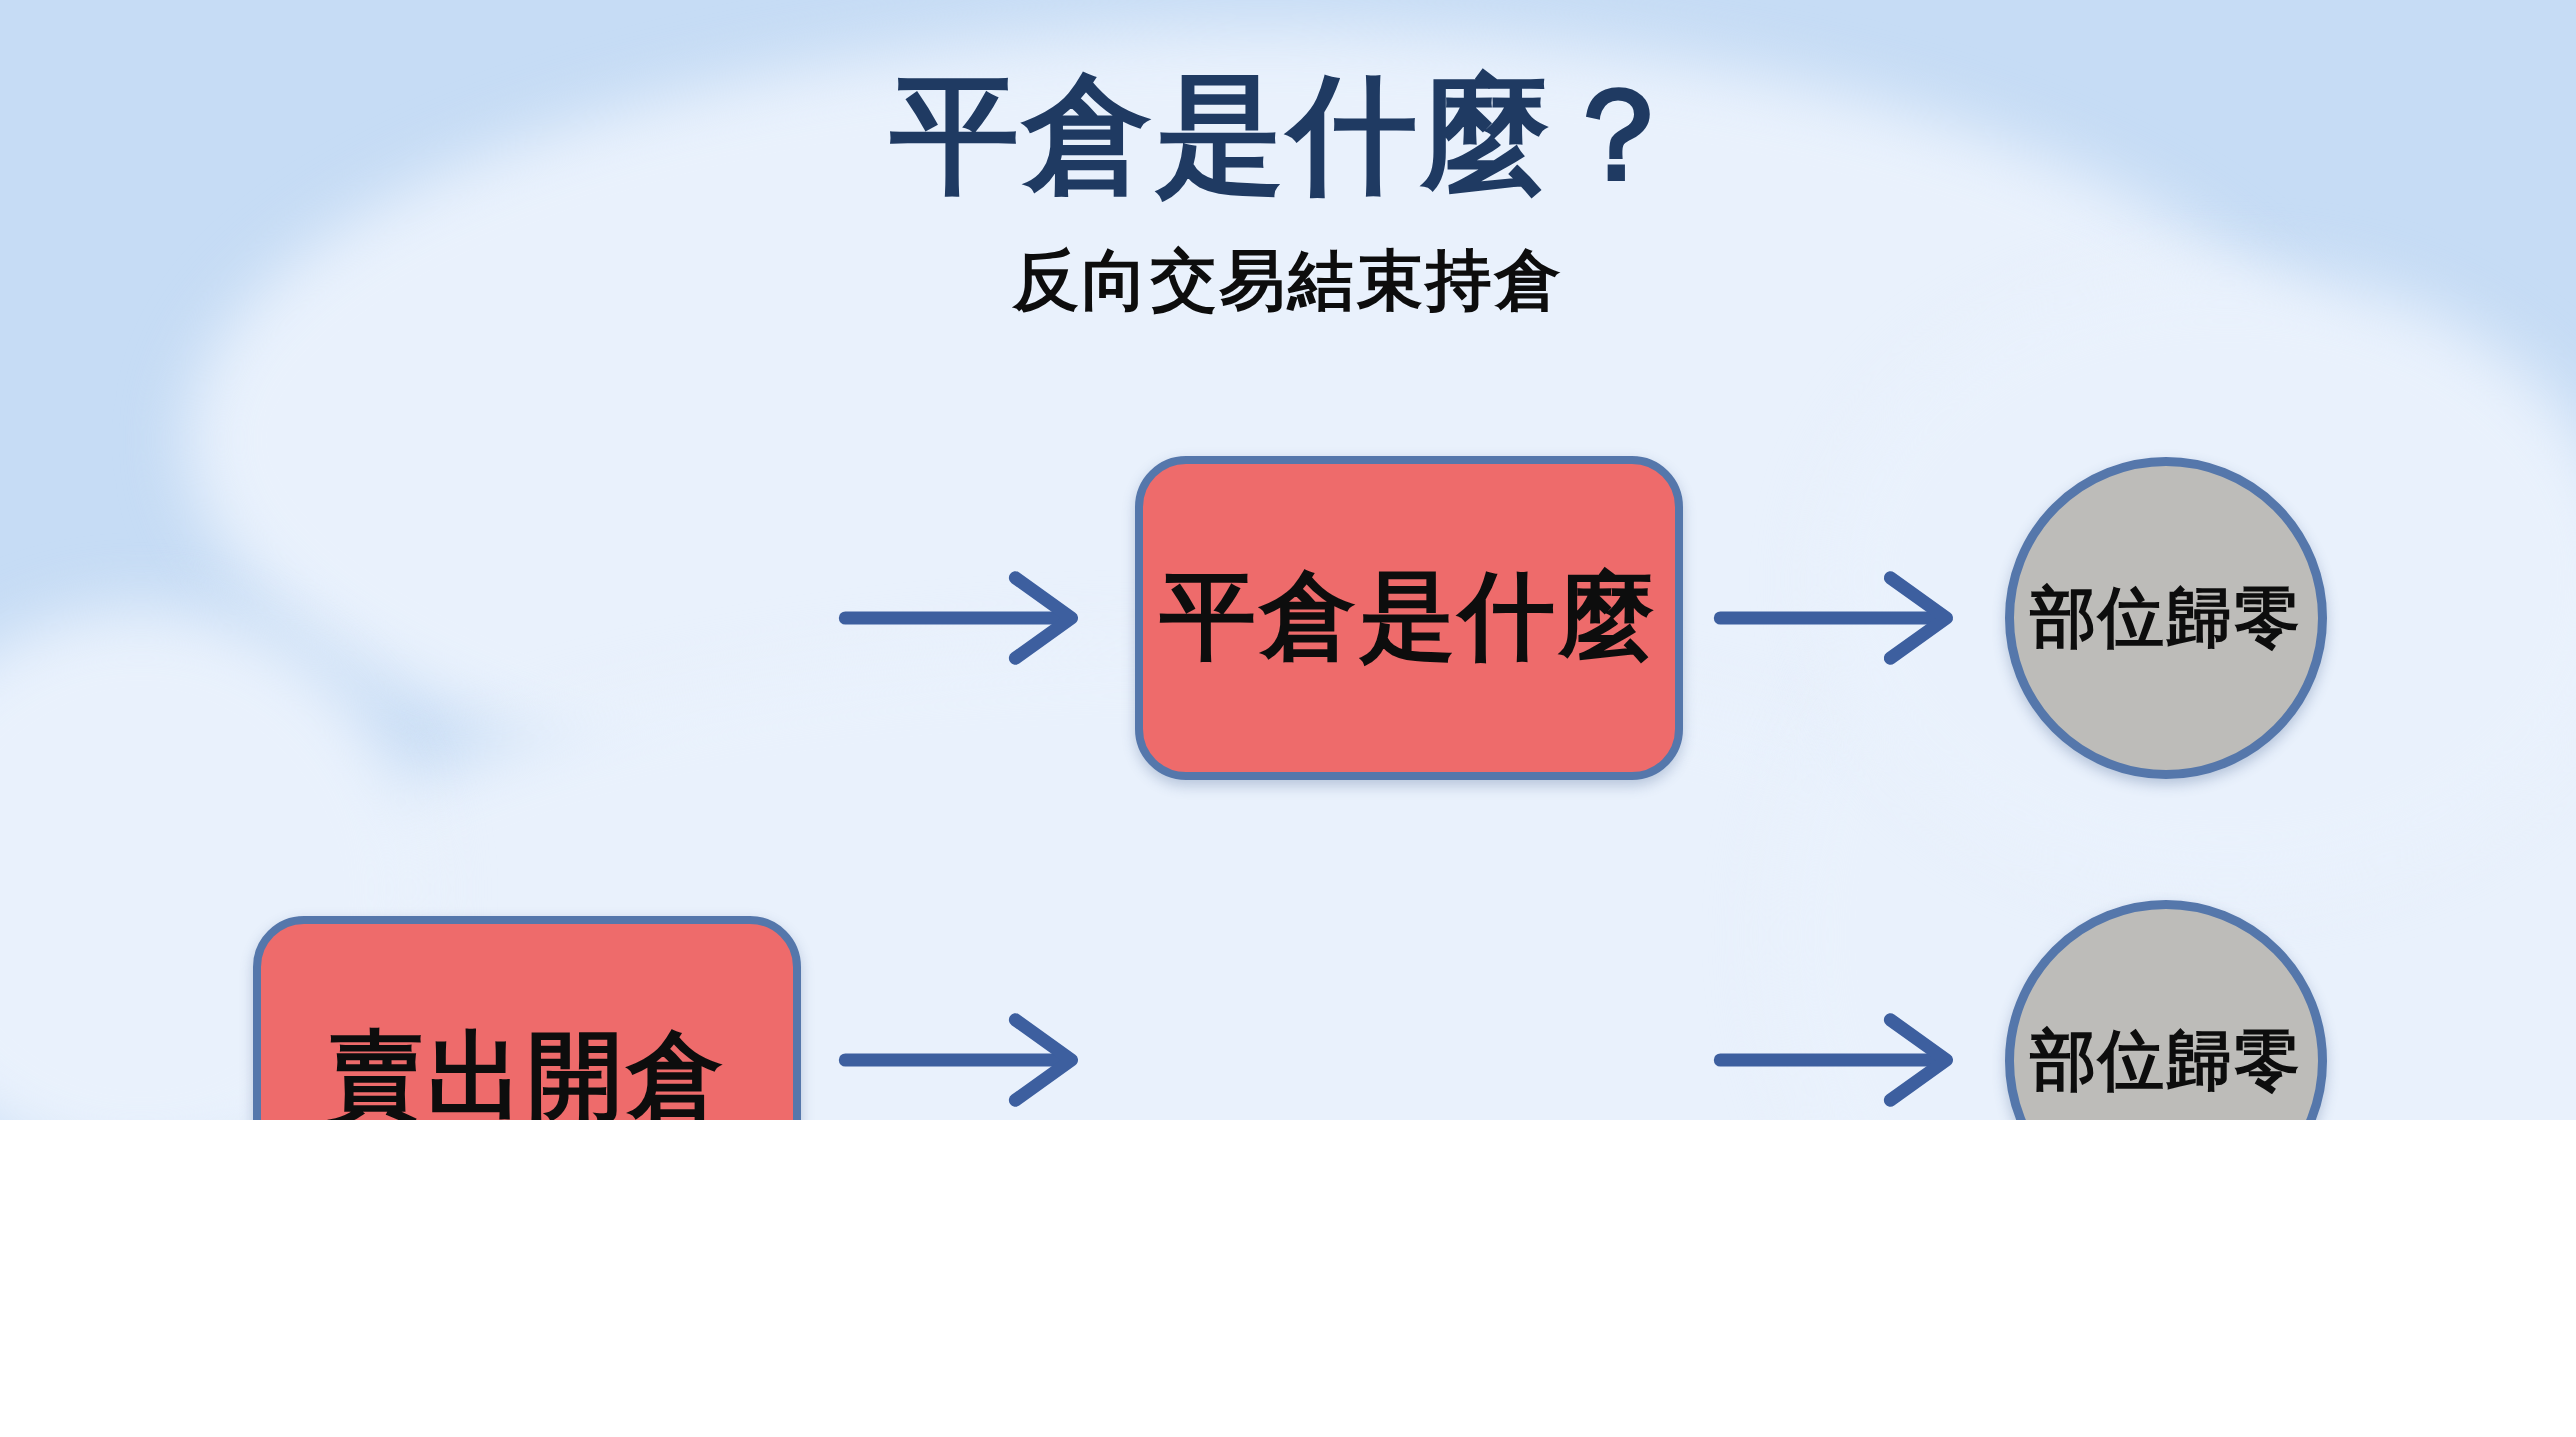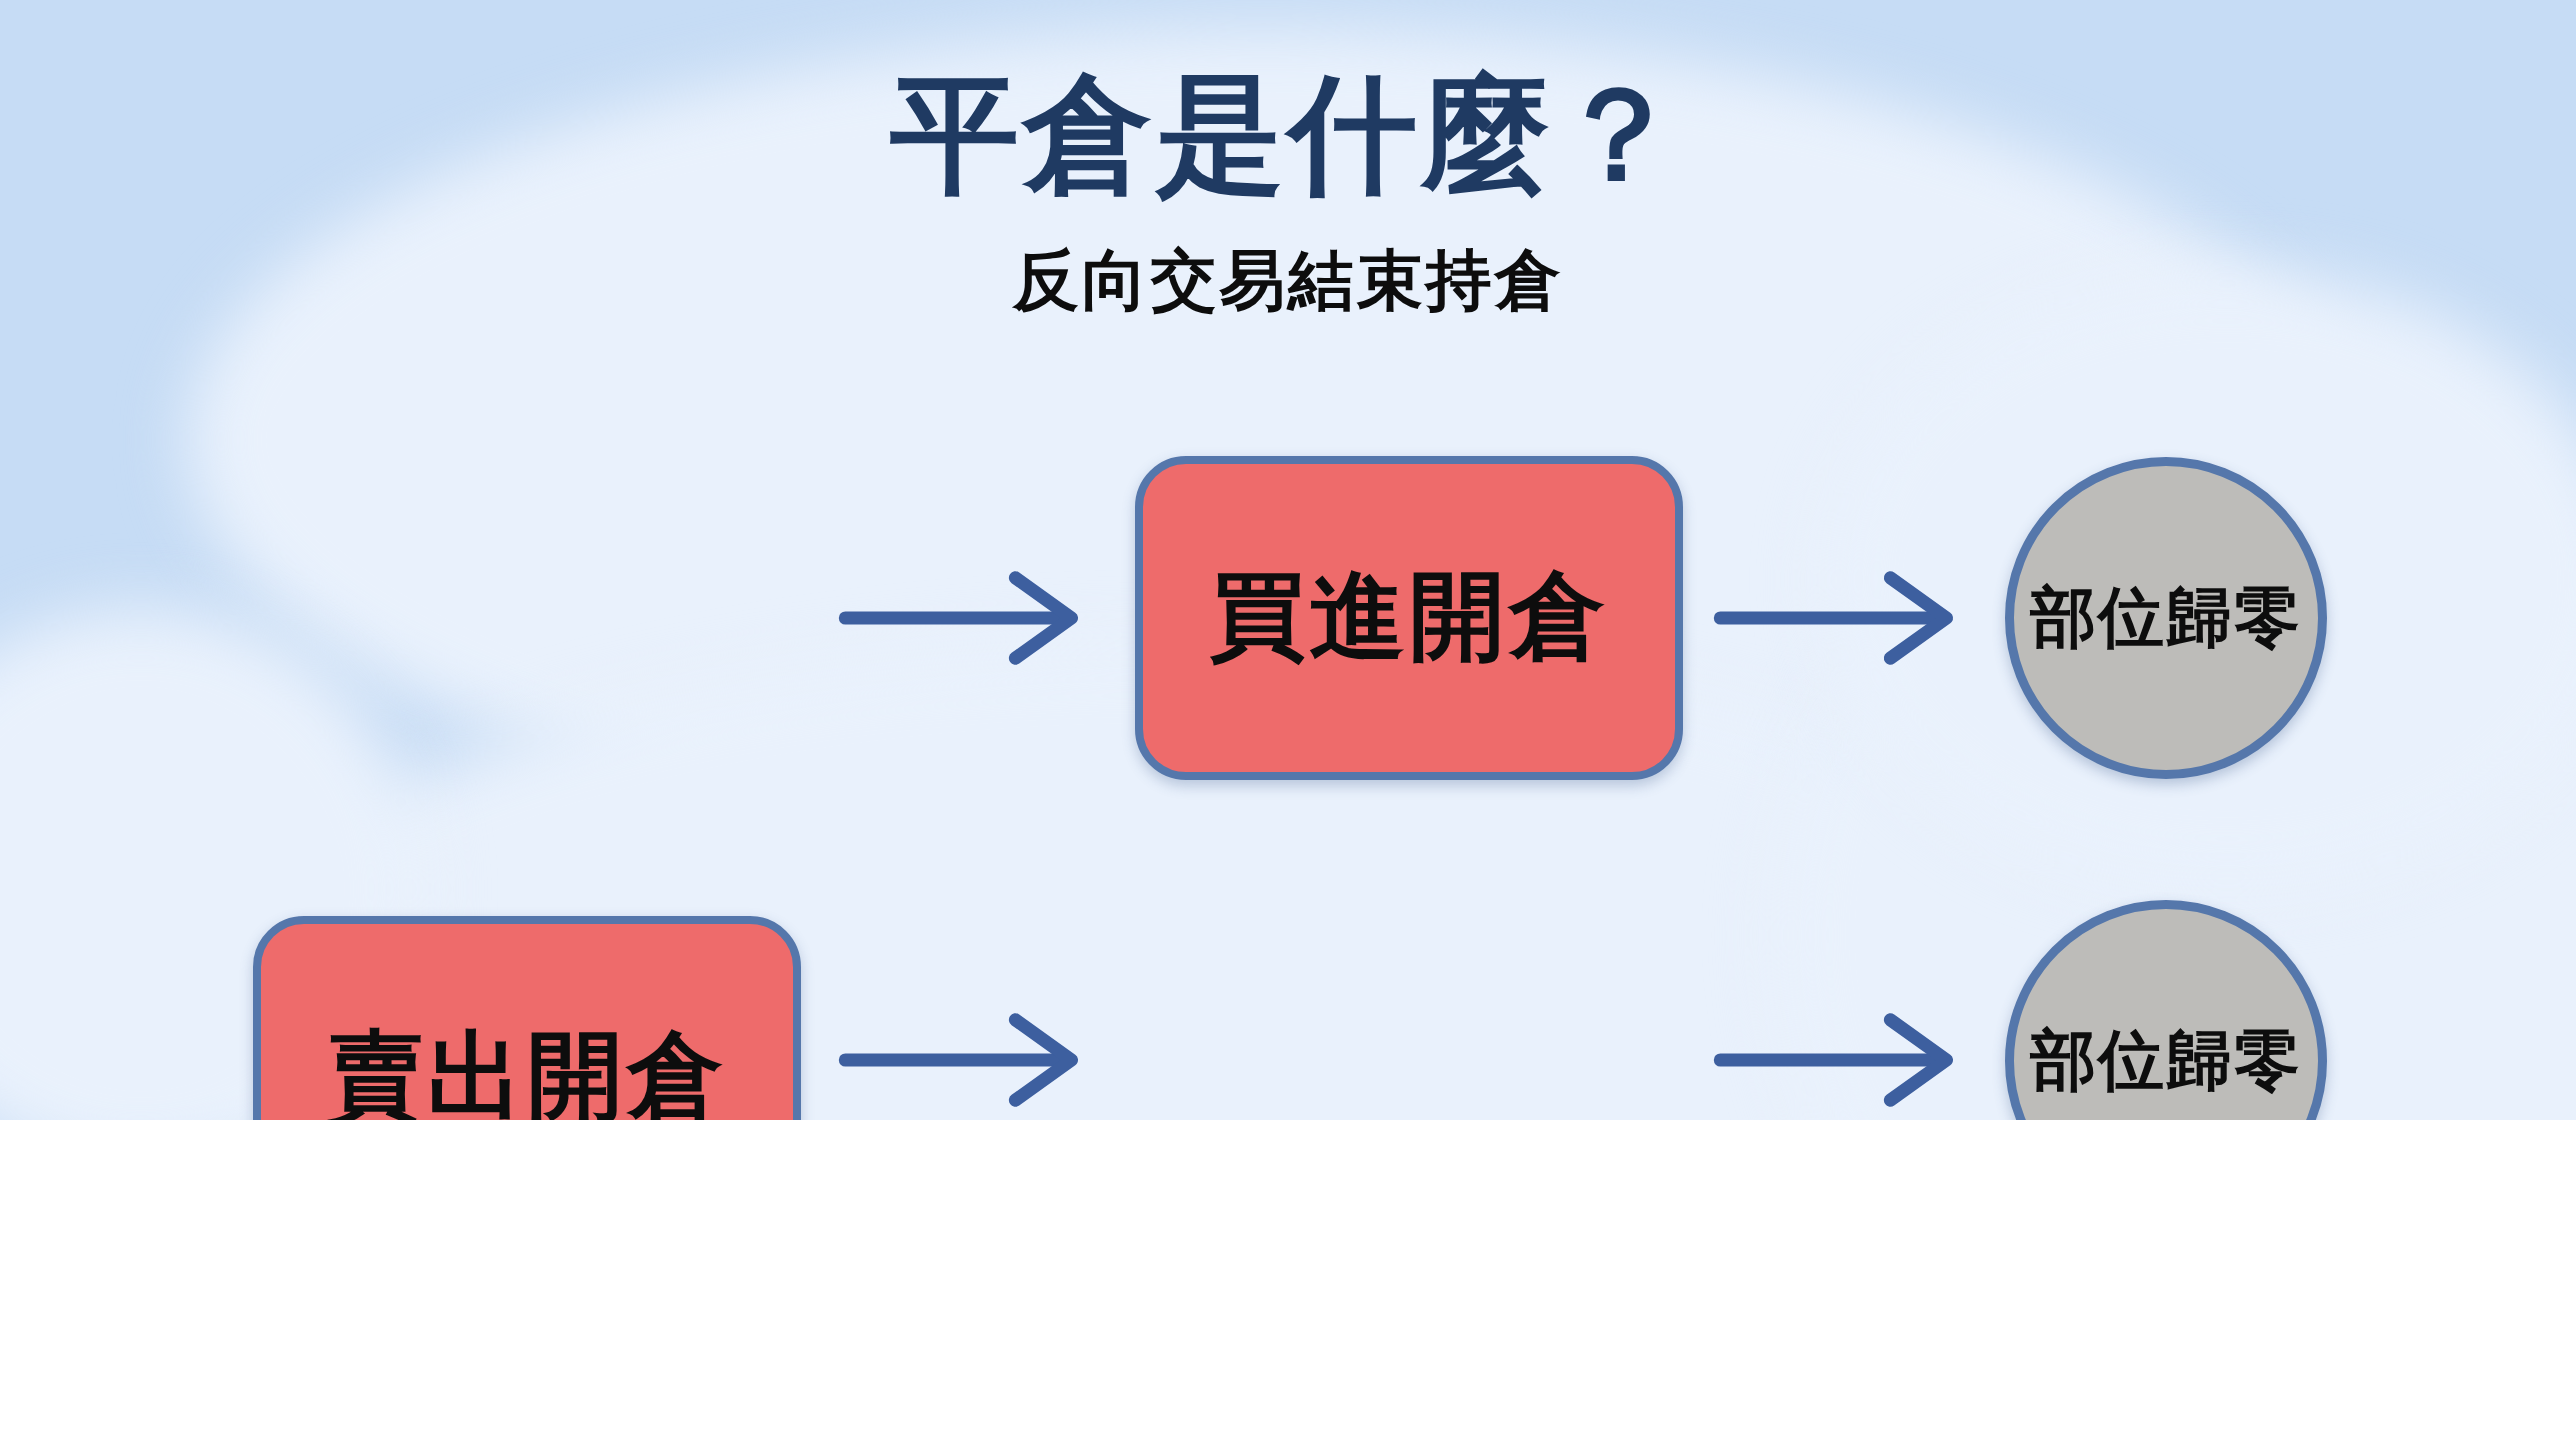--- a/index.html
+++ b/index.html
@@ -139,21 +139,21 @@
   <h1 class="title">平倉是什麼？</h1>
   <div class="subtitle">反向交易結束持倉</div>
 
 
   <svg class="arrow a1 r1a" viewBox="0 0 290 130">
     <path d="M10 65 H235"></path>
     <path d="M192 22 L252 65 L192 108"></path>
   </svg>
 
   <div class="node box r1 c2 variant-red">
-    <span>買進開倉</span>
+    <span>平倉是什麼</span>
   </div>
 
   <svg class="arrow a2 r1a" viewBox="0 0 290 130">
     <path d="M10 65 H235"></path>
     <path d="M192 22 L252 65 L192 108"></path>
   </svg>
 
   <div class="node circle r1 circle-col">
     <span>部位</span>
     <span>歸零</span>

